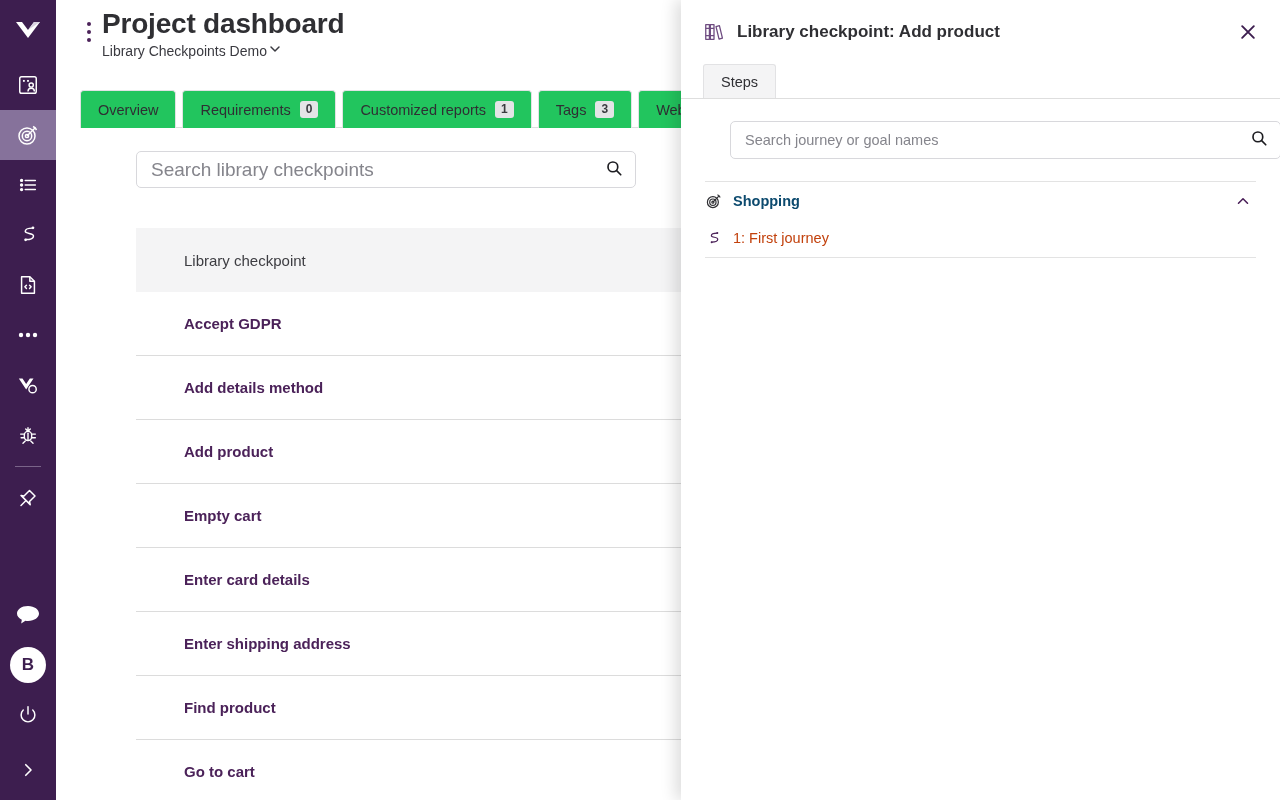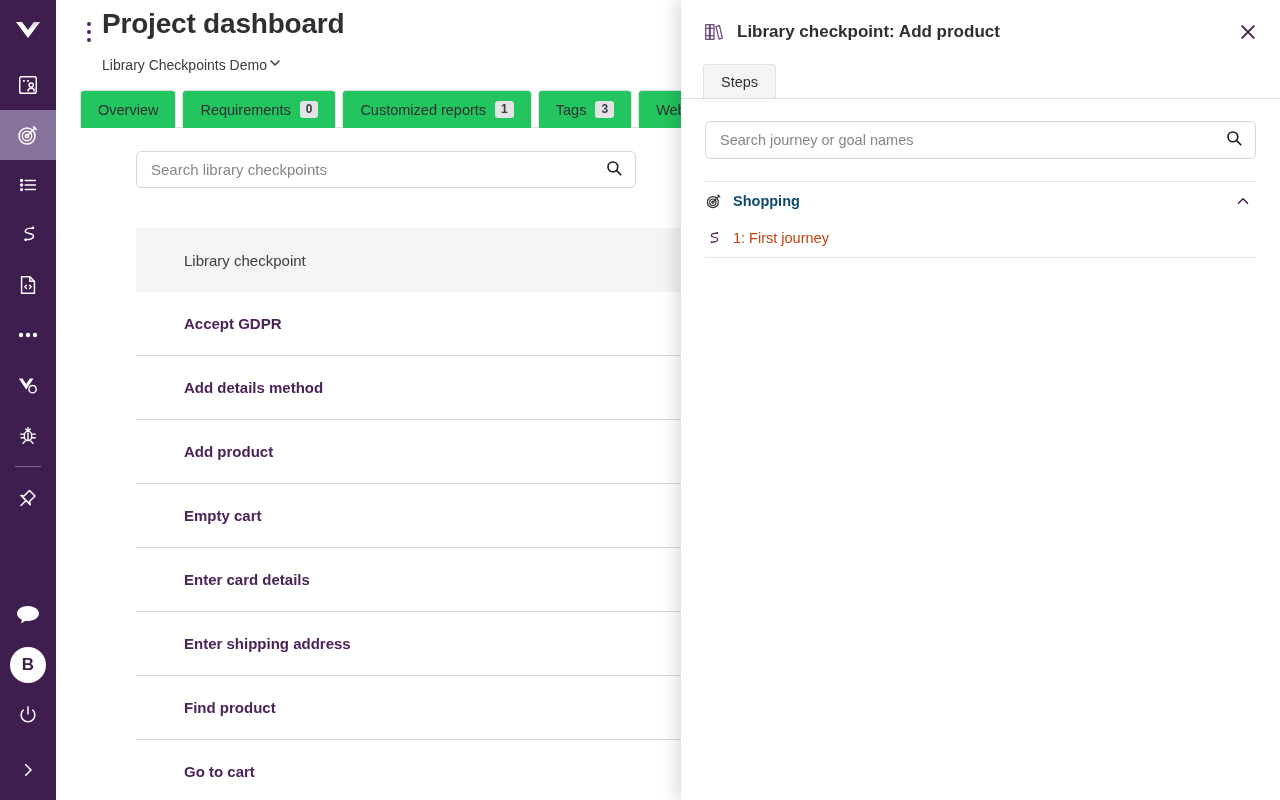--- a/index.html
+++ b/index.html
@@ -48,21 +48,21 @@
   .kebab {
     width: 18px; margin-top: 12px;
     display: flex; flex-direction: column; align-items: center; gap: 4px;
   }
   .kebab i { width: 4px; height: 4px; border-radius: 50%; background: #4b2259; display:block; }
   .titles { margin-left: 4px; }
   .page-title {
     font-size: 28px; font-weight: bold; color: #2f2f33;
     line-height: 28px; letter-spacing: -0.2px;
   }
-  .subtitle-row { display: flex; align-items: center; margin-top: 17px; }
+  .subtitle-row { display: flex; align-items: center; margin-top: 3px; }
   .subtitle { font-size: 14px; color: #3a3a40; }
   .caret { color: #3a3a40; }
 
   
   .tabs {
     position: absolute; left: 24px; top: 90px;
     display: flex; align-items: flex-end; gap: 6px;
   }
   .tab {
     height: 38px; padding: 0 17px;
@@ -85,21 +85,21 @@
   .search-wrap { position: absolute; left: 80px; top: 151px; }
   .search-box {
     width: 500px; height: 37px;
     border: 1px solid #d8d8dc; border-radius: 5px;
     background: #fff; display: flex; align-items: center;
     padding: 0 12px 0 14px;
   }
   .search-box input {
     flex: 1; border: none; outline: none;
     font-family: "Liberation Sans", sans-serif;
-    font-size: 15px; color: #2f2f33; background: transparent;
+    font-size: 19px; color: #2f2f33; background: transparent;
   }
   .search-box input::placeholder { color: #85858c; }
 
   
   .list { position: absolute; left: 80px; top: 228px; width: 1144px; }
   .list-row {
     height: 64px; display: flex; align-items: center;
     padding-left: 48px;
     border-bottom: 1px solid #dcdcdc;
     font-size: 15px;
@@ -148,20 +148,21 @@
     height: 36px; color: #2f2f33;
   }
   .panel-tabs-rule { width: 100%; height: 1px; background: #dedede; }
 
   .panel-body { padding: 22px 24px 0 24px; }
   .psearch {
     width: 551px; height: 38px;
     border: 1px solid #d8d8dc; border-radius: 5px;
     display: flex; align-items: center; padding: 0 12px 0 14px;
     margin-bottom: 22px;
+    margin-left: 25px;
   }
   .psearch input {
     flex: 1; border: none; outline: none; background: transparent;
     font-family: "Liberation Sans", sans-serif;
     font-size: 14.5px; color: #2f2f33;
   }
   .psearch input::placeholder { color: #85858c; }
 
   .group-row {
     height: 38px; display: flex; align-items: center;

